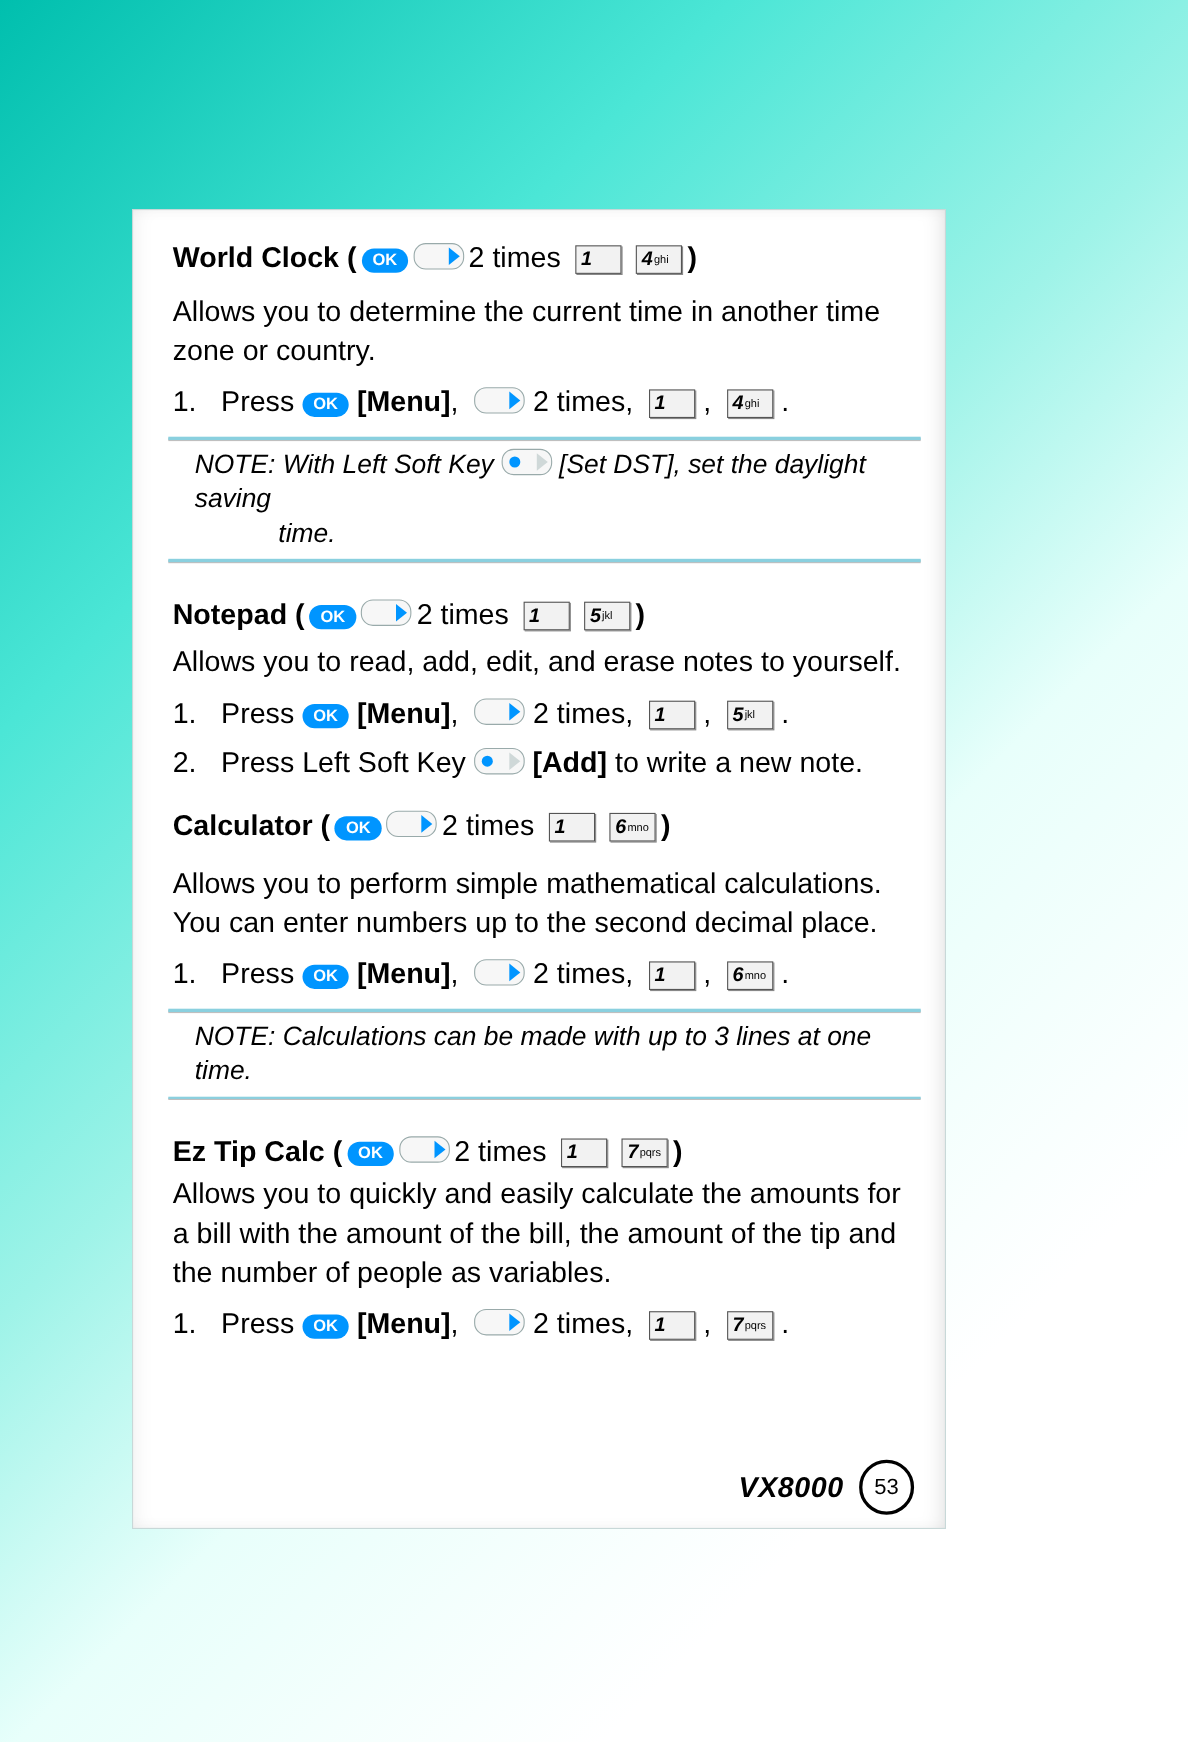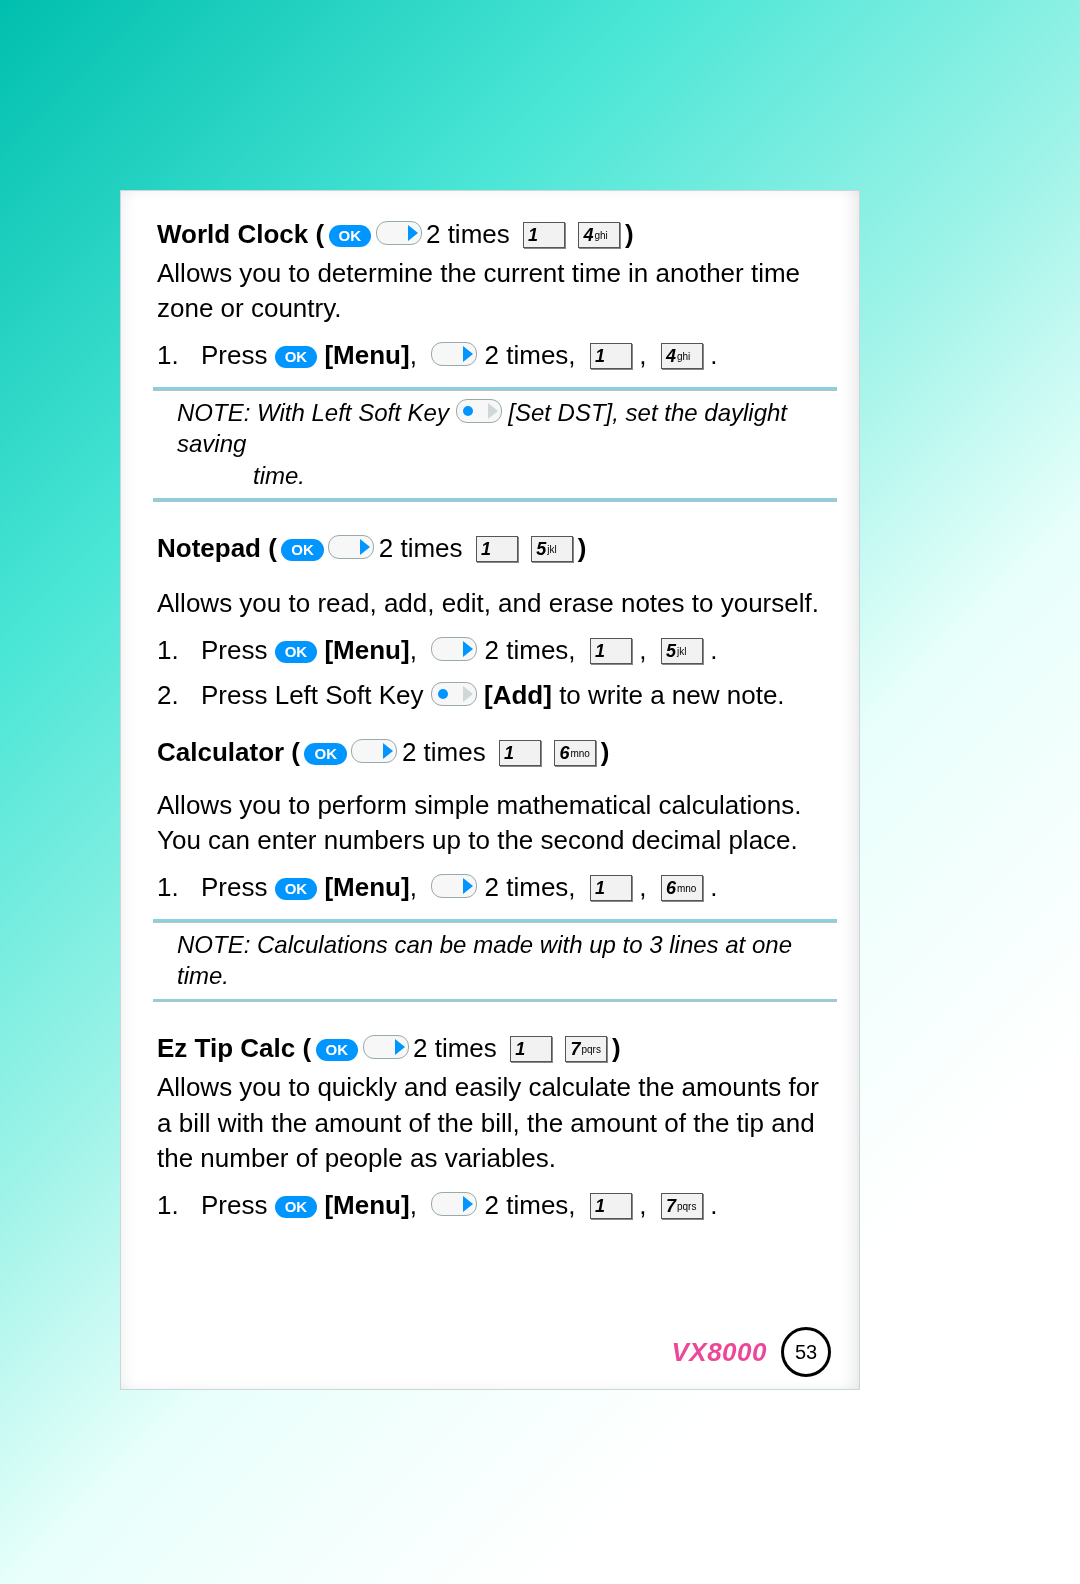--- a/index.html
+++ b/index.html
@@ -156,21 +156,21 @@
   .section-gap { height: 26px; }
   .footer {
     position: absolute;
     bottom: 12px;
     right: 28px;
     display: flex;
     align-items: center;
     gap: 14px;
   }
   .model {
-    color: #ec4899;
+    color: #000000;
     font-style: italic;
     font-weight: 800;
     font-size: 26px;
     letter-spacing: .5px;
   }
   .page-num {
     width: 44px;
     height: 44px;
     border: 3px solid #000;
     border-radius: 50%;
@@ -191,21 +191,21 @@
       <span class="heading">World Clock (</span>
       <span class="ok-badge">OK</span>
       <span class="softkey right"></span>
       <span class="seq-text">2 times</span>
       &nbsp;
       <span class="key"><span class="n">1</span><span class="l"></span></span>
       &nbsp;
       <span class="key"><span class="n">4</span><span class="l">ghi</span></span>
       <span class="heading">)</span>
     </p>
-    <p class="body-text" style="margin-top:6px">Allows you to determine the current time in another time zone or country.</p>
+    <p class="body-text" style="margin-top:16px">Allows you to determine the current time in another time zone or country.</p>
 
     <div class="step">
       <div class="num">1.</div>
       <div class="content">
         <span>Press</span>
         <span class="ok-badge">OK</span>
         <span class="bold">[Menu]</span>,&nbsp;
         <span class="softkey right"></span>
         <span>2 times,</span>&nbsp;
         <span class="key"><span class="n">1</span><span class="l"></span></span>
@@ -226,21 +226,21 @@
       <span class="heading">Notepad (</span>
       <span class="ok-badge">OK</span>
       <span class="softkey right"></span>
       <span class="seq-text">2 times</span>
       &nbsp;
       <span class="key"><span class="n">1</span><span class="l"></span></span>
       &nbsp;
       <span class="key"><span class="n">5</span><span class="l">jkl</span></span>
       <span class="heading">)</span>
     </p>
-    <p class="body-text" style="margin-top:22px">Allows you to read, add, edit, and erase notes to yourself.</p>
+    <p class="body-text" style="margin-top:10px">Allows you to read, add, edit, and erase notes to yourself.</p>
 
     <div class="step">
       <div class="num">1.</div>
       <div class="content">
         <span>Press</span>
         <span class="ok-badge">OK</span>
         <span class="bold">[Menu]</span>,&nbsp;
         <span class="softkey right"></span>
         <span>2 times,</span>&nbsp;
         <span class="key"><span class="n">1</span><span class="l"></span></span>

